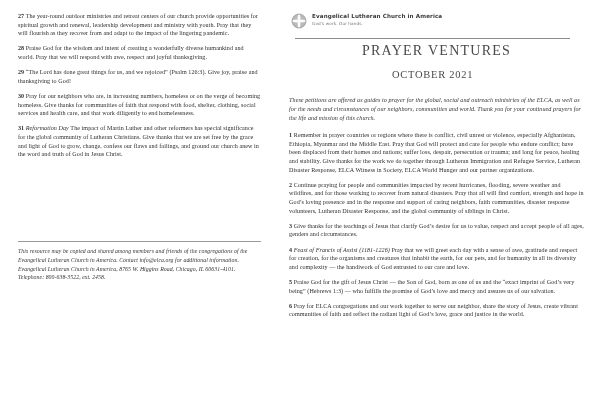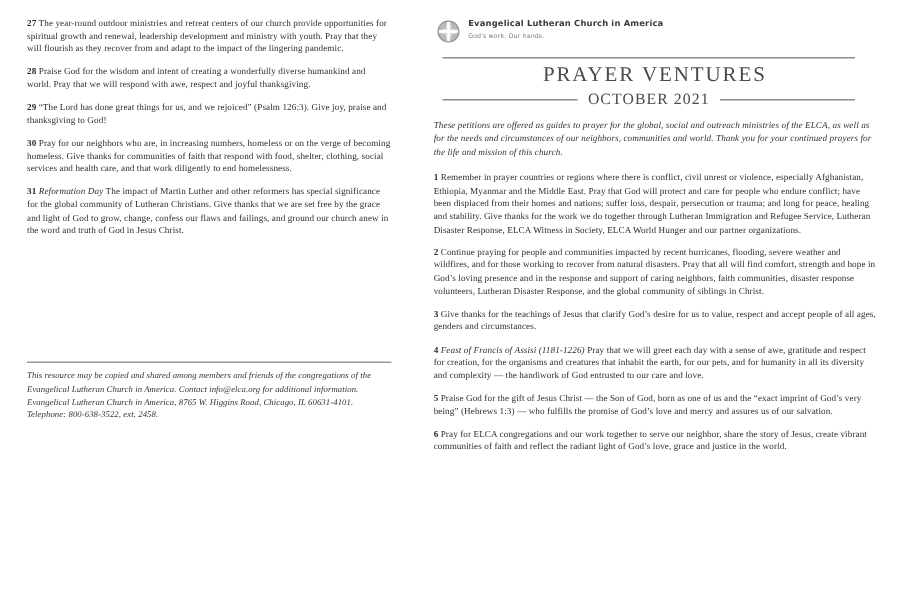--- a/index.html
+++ b/index.html
@@ -101,20 +101,21 @@
     font-family: "Liberation Serif", serif;
     line-height: 1;
     margin: 0 0 3px 0;
     font-weight: normal;
   }
   .subtitle-row {
     display: flex;
     align-items: center;
     gap: 7px;
     margin: 0 14px 8px 6px;
+    flex-direction: column;
   }
   .subtitle-row .dash {
     flex: 1 1 auto;
     height: 0;
     border-top: 0.7px solid #8d8d8d;
   }
   .doc-subtitle {
     font-size: 10.5px;
     letter-spacing: 0.07em;
     color: #4a4a4a;

